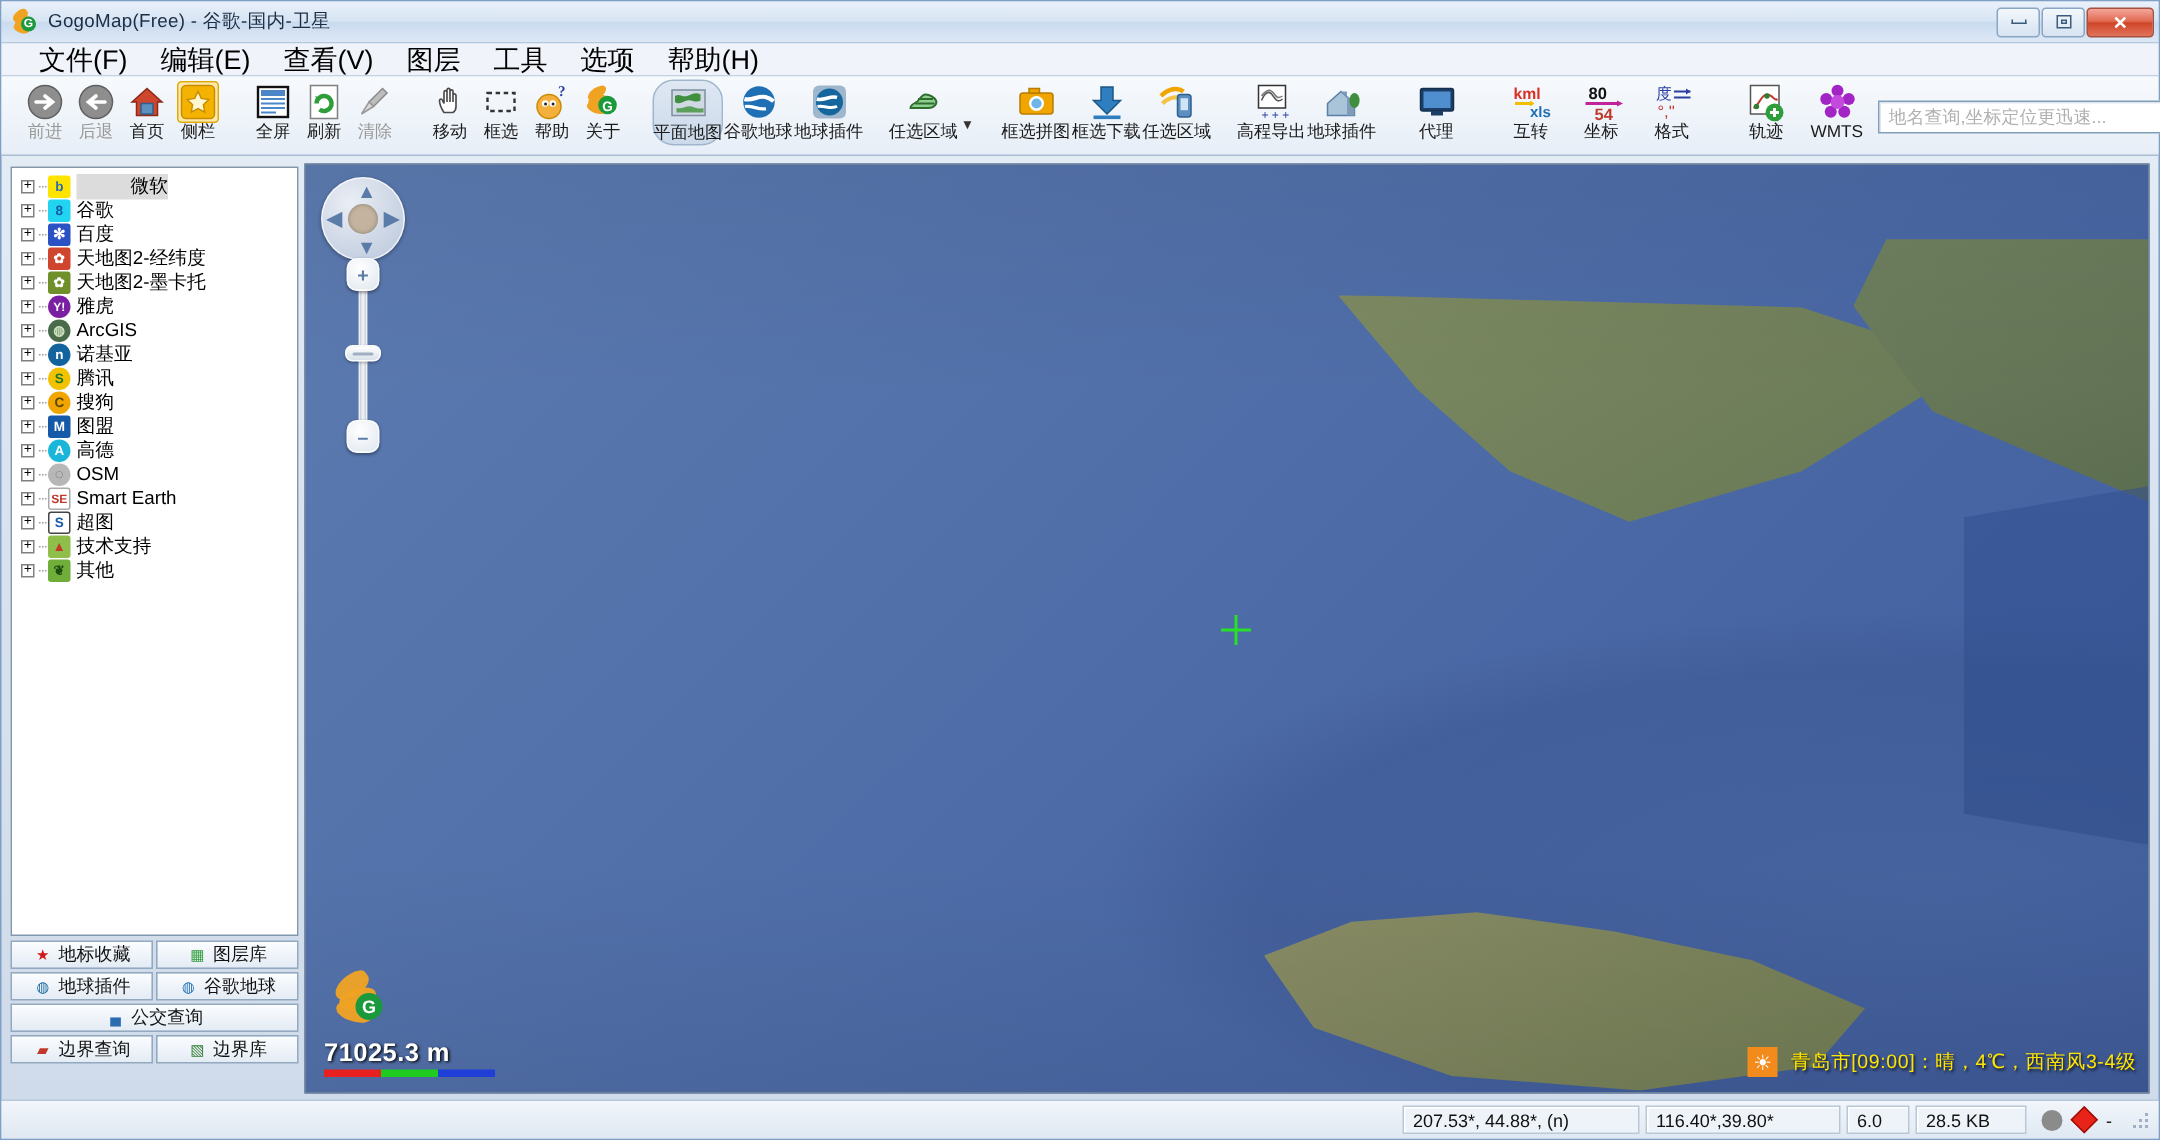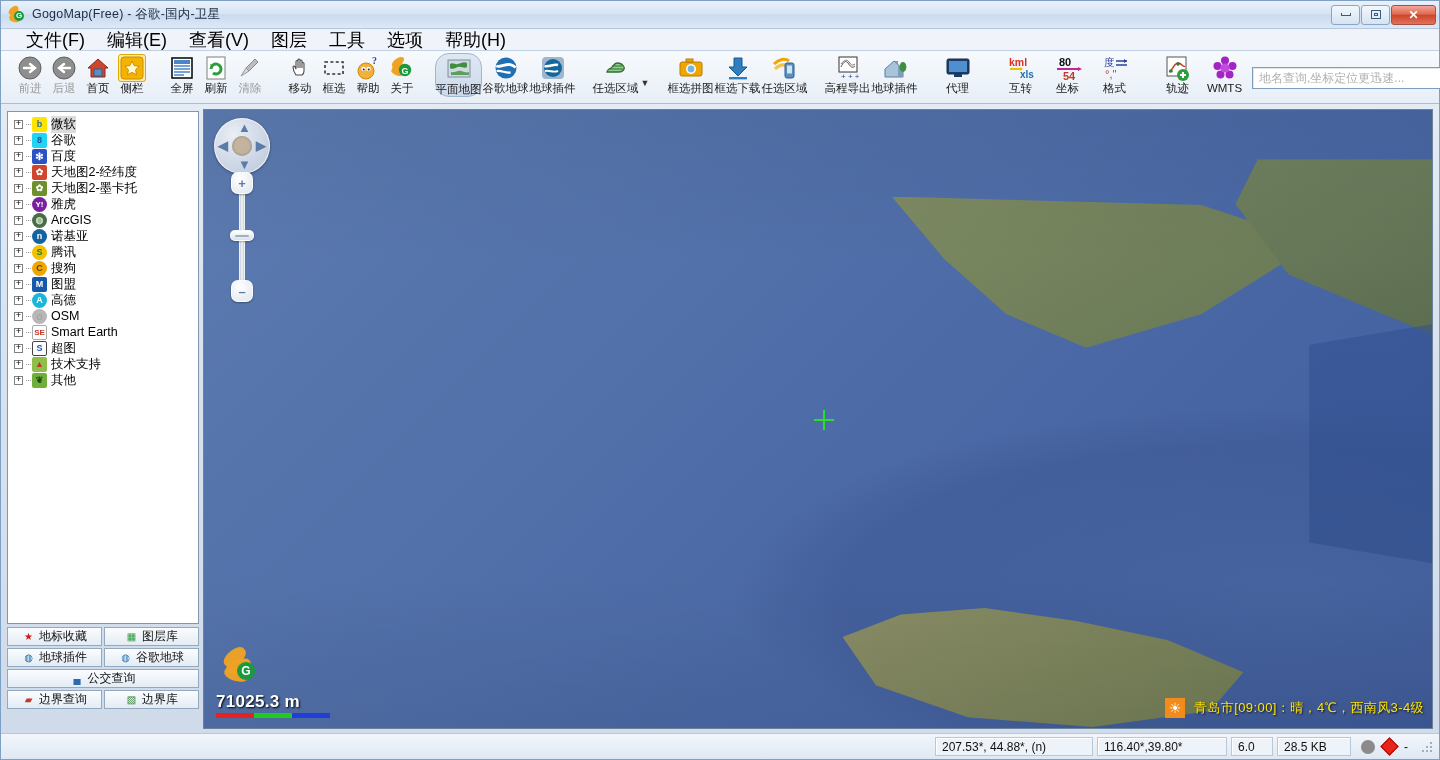--- a/index.html
+++ b/index.html
@@ -97,21 +97,21 @@
   .texp {
     width:9px;height:9px;border:1px solid #808080;background:#fff;
     font-size:9px;line-height:7px;text-align:center;color:#000;margin-right:3px;flex:none;
     font-family:"Liberation Mono", monospace;
   }
   .tdots { width:5px; height:1px; border-top:1px dotted #9a9a9a; margin-right:1px;}
   .ticon { width:15px;height:15px;margin-right:4px;flex:none;position:relative;border-radius:2px;
            font-size:9px;color:#fff;font-weight:bold;display:flex;align-items:center;justify-content:center;
            overflow:hidden;}
   .tlabel { font-size:12.5px; color:#000; white-space:nowrap; }
-  .tlabel.sel { background:#dcdcdc; }
+  .tlabel.sel { background:#dcdcdc;padding-left:36px; }
 
   #leftbtns { margin-top:3px; }
   .brow { display:flex; gap:2px; margin-bottom:2px; }
   .lbtn {
     flex:1; height:19px; display:flex; align-items:center; justify-content:center; gap:4px;
     background:linear-gradient(180deg,#fbfdff,#e3ebf4); border:1px solid #93a9c0;
     font-size:12px; color:#111; white-space:nowrap;
   }
   .lbtn .bi { width:13px;height:13px;flex:none;position:relative;display:flex;align-items:center;justify-content:center;font-size:10px;}
 

